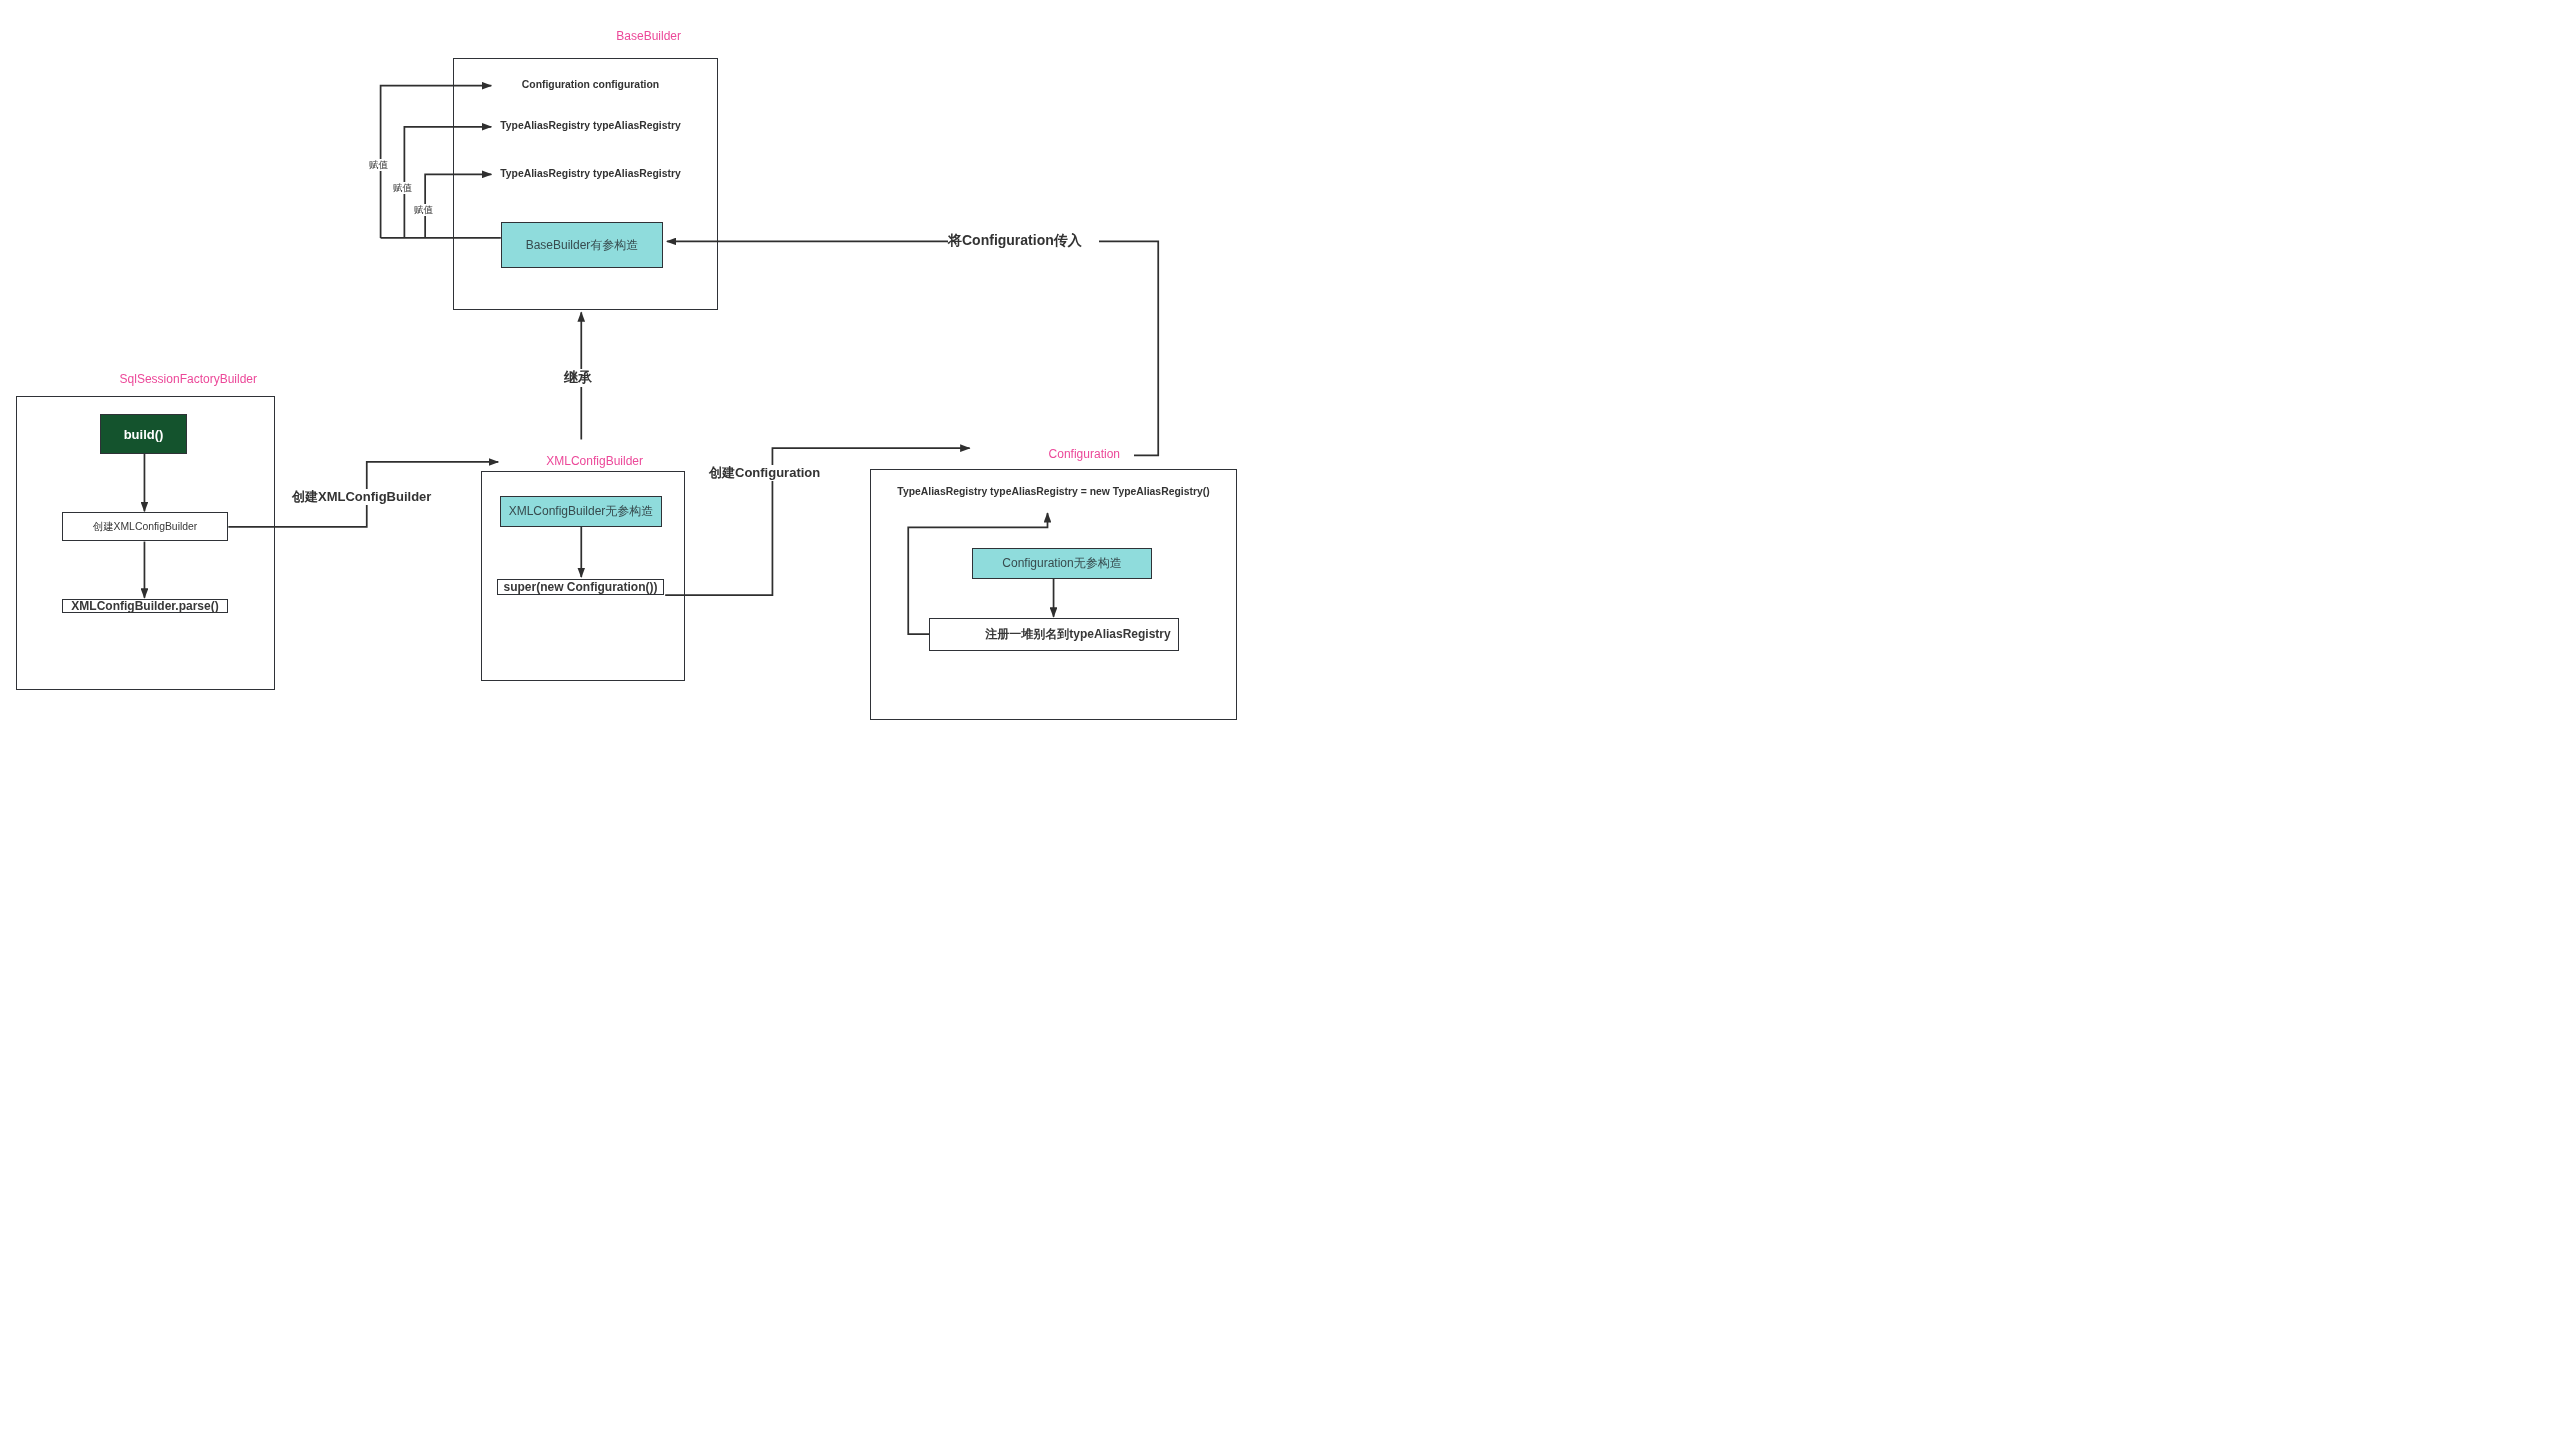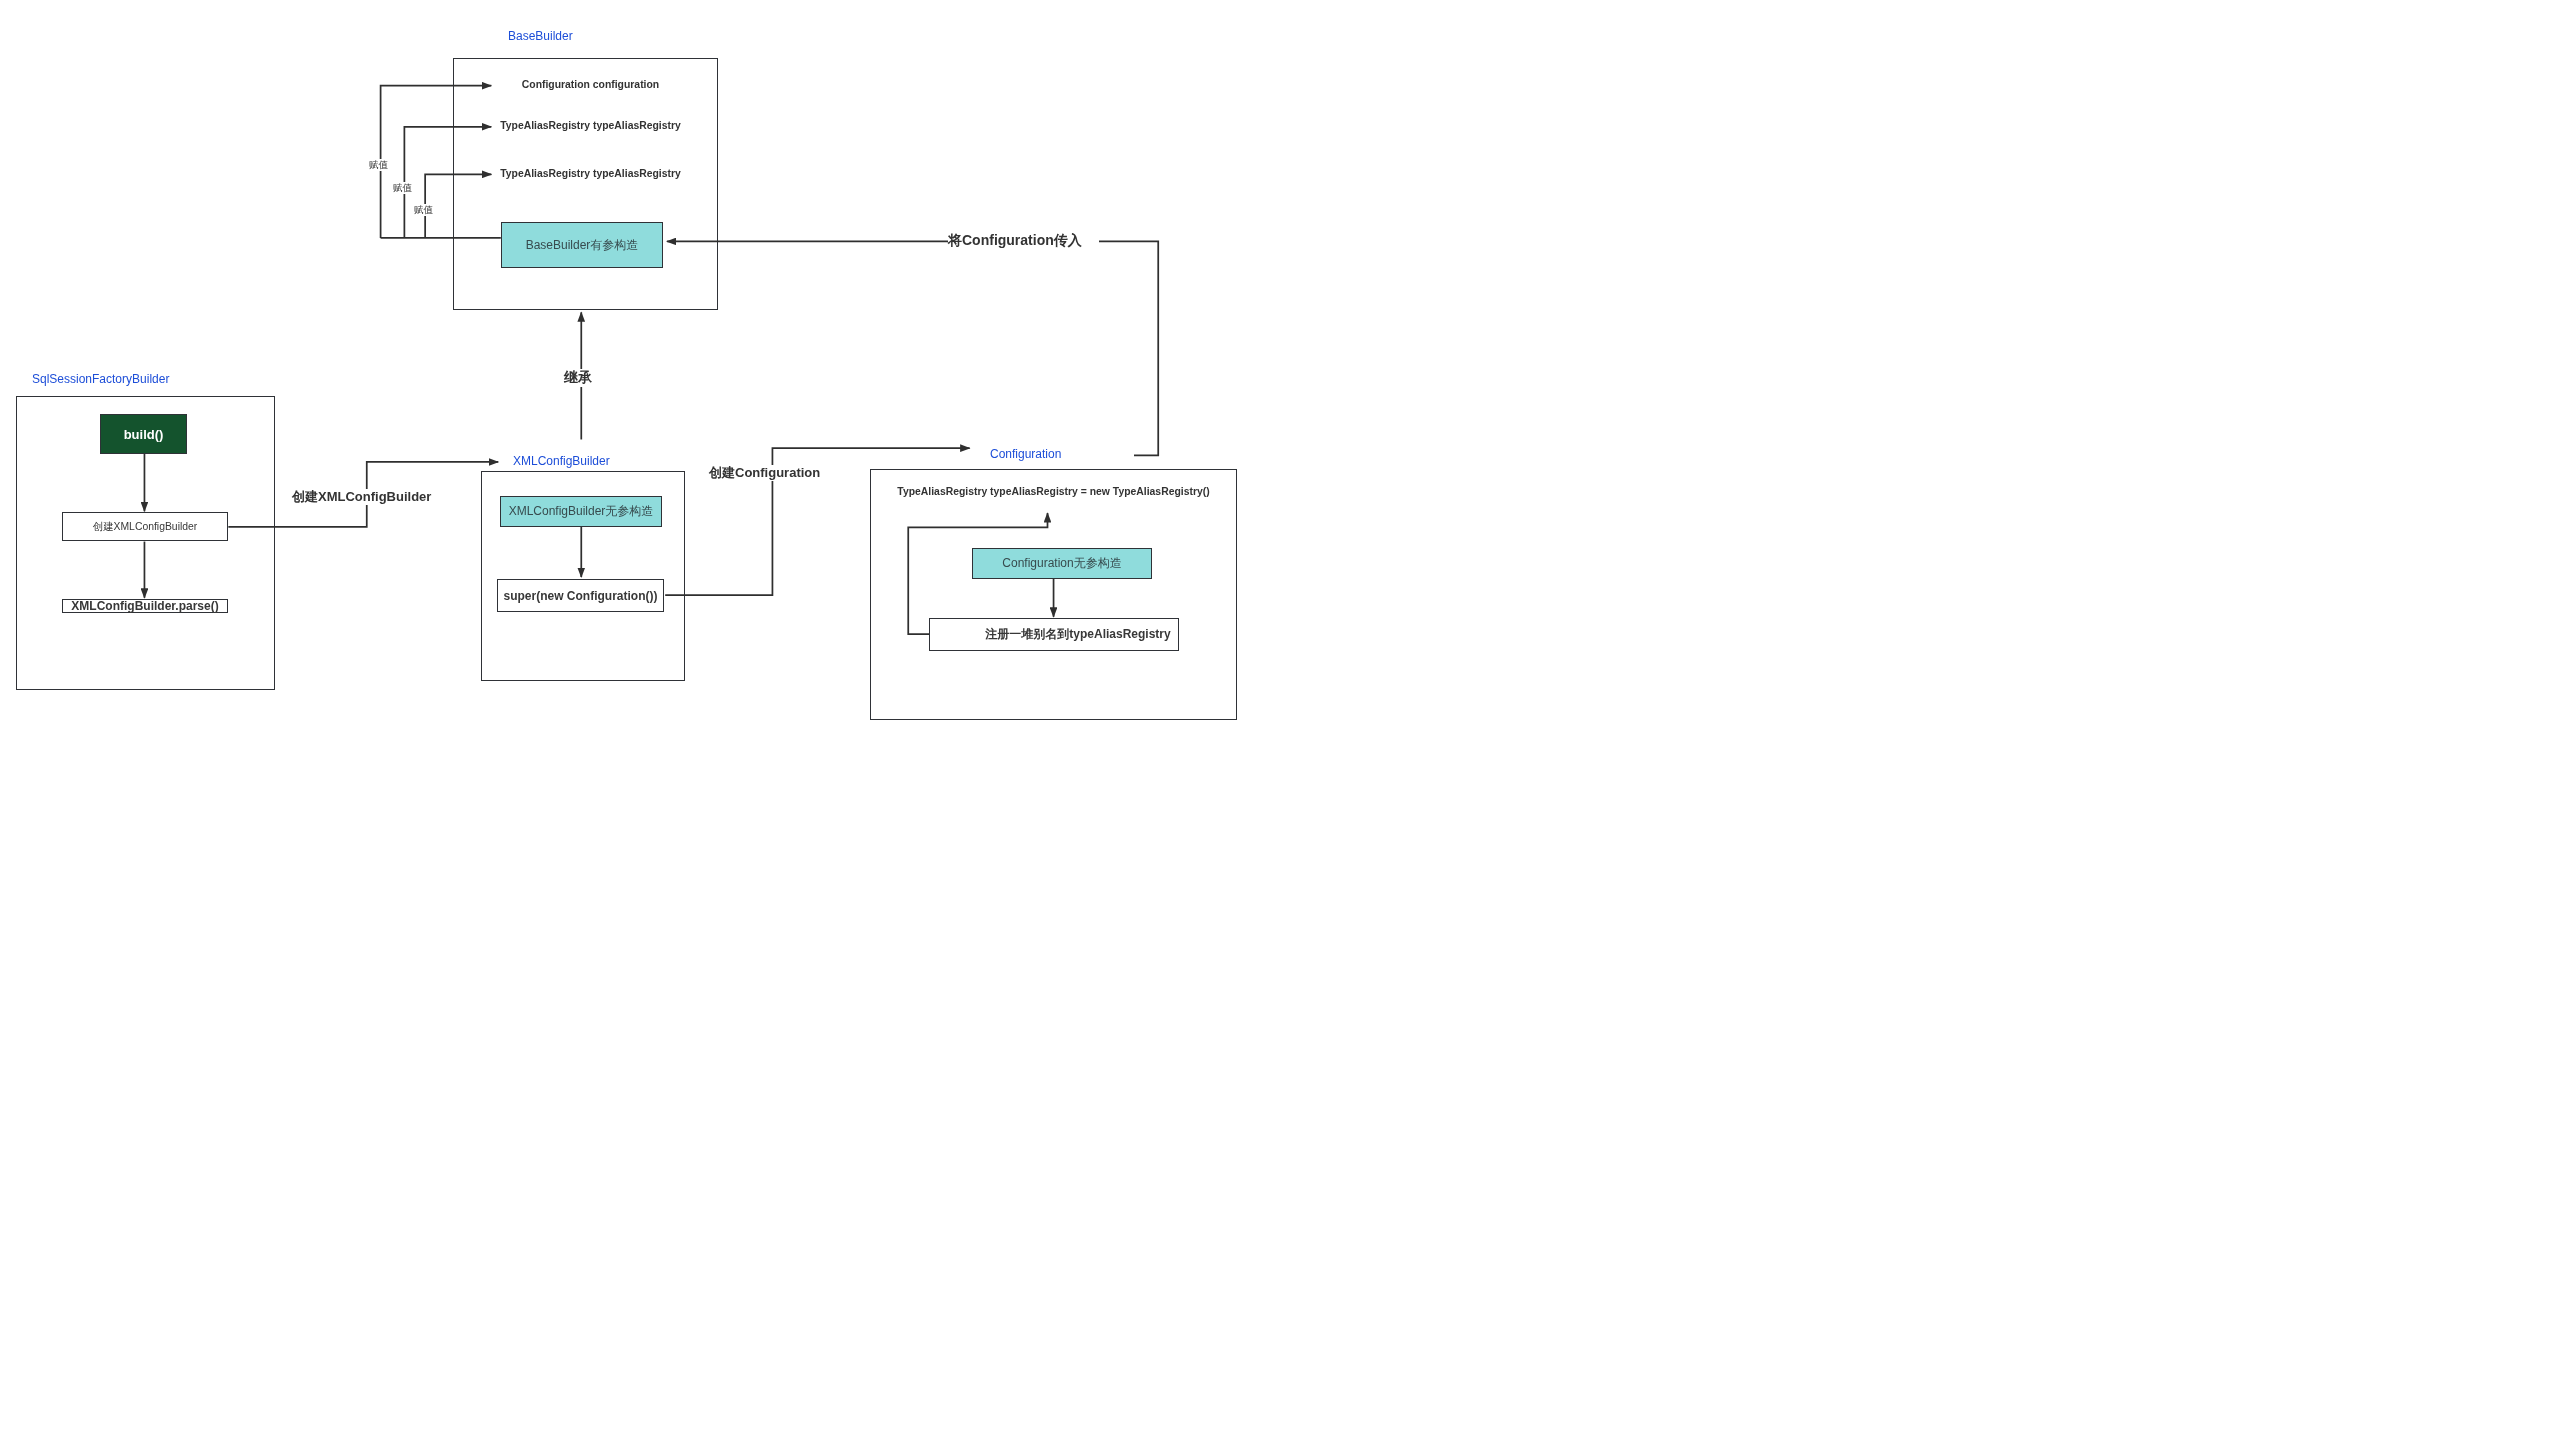--- a/index.html
+++ b/index.html
@@ -27,23 +27,23 @@
     text-align: center;
     z-index: 3;
     box-sizing: border-box;
   }
   .node.white { background: #ffffff; color: #383838; }
   .node.teal  { background: #8fdcdc; color: #374b4e; font-size: 12px; }
   .node.red   { background: #14532d; color: #ffffff; font-weight: bold; font-size: 13px; }
   .node.bold  { font-weight: bold; }
   .title {
     position: absolute;
-    text-align: left;
+    text-align: right;
     font-size: 12px;
-    color: #1d4ed8;
+    color: #ec4899;
     z-index: 3;
   }
   .field-text {
     position: absolute;
     text-align: center;
     font-weight: bold;
     font-size: 10.4px;
     color: #333333;
     z-index: 3;
   }
@@ -119,21 +119,21 @@
   <div class="title" style="left:32px; top:372px; width:225px;">SqlSessionFactoryBuilder</div>
   <div class="title" style="left:513px; top:454px; width:130px;">XMLConfigBuilder</div>
   <div class="title" style="left:508px; top:29px; width:173px;">BaseBuilder</div>
   <div class="title" style="left:990px; top:447px; width:130px;">Configuration</div>
 
   <div class="node red" style="left:100px; top:414px; width:87px; height:40px;">build()</div>
   <div class="node white" style="left:62px; top:512px; width:166px; height:29px; font-size:10.4px;">创建XMLConfigBuilder</div>
   <div class="node white bold" style="left:62px; top:599px; width:166px; height:14px; font-size:12px;">XMLConfigBuilder.parse()</div>
 
   <div class="node teal" style="left:500px; top:496px; width:162px; height:31px;">XMLConfigBuilder无参构造</div>
-  <div class="node white bold" style="left:497px; top:579px; width:167px; height:33px; font-size:12px;">super(new Configuration())</div>
+  <div class="node white bold" style="left:497px; top:579px; width:167px; height:16px; font-size:12px;">super(new Configuration())</div>
 
   <div class="field-text" style="left:484px; top:79px; width:213px;">Configuration configuration</div>
   <div class="field-text" style="left:484px; top:120px; width:213px;">TypeAliasRegistry typeAliasRegistry</div>
   <div class="field-text" style="left:484px; top:168px; width:213px;">TypeAliasRegistry typeAliasRegistry</div>
   <div class="node teal" style="left:501px; top:222px; width:162px; height:46px;">BaseBuilder有参构造</div>
 
   <div class="field-text" style="left:889px; top:486px; width:329px;">TypeAliasRegistry typeAliasRegistry = new TypeAliasRegistry()</div>
   <div class="node teal" style="left:972px; top:548px; width:180px; height:31px;">Configuration无参构造</div>
   <div class="node white bold" style="left:929px; top:618px; width:250px; height:33px; font-size:12px;padding-left:48px;">注册一堆别名到typeAliasRegistry</div>
 

